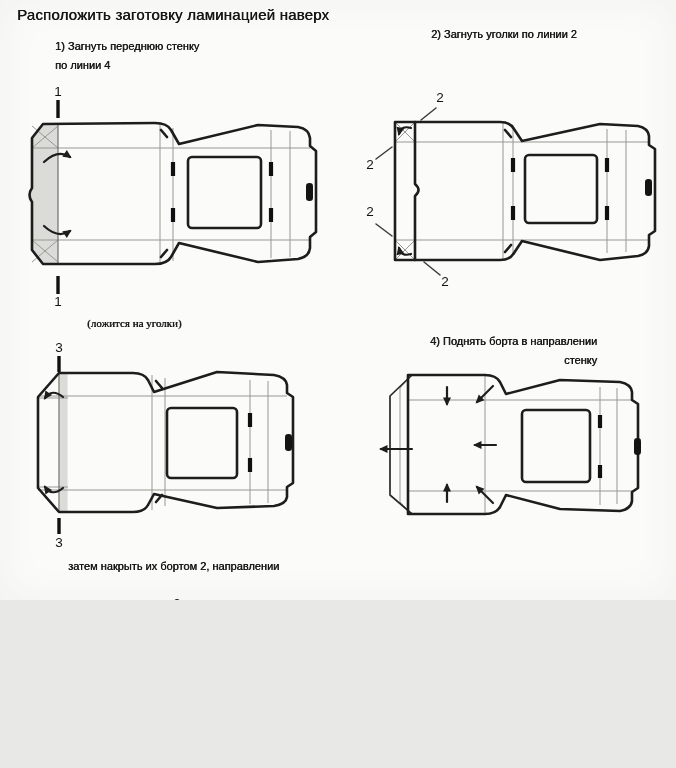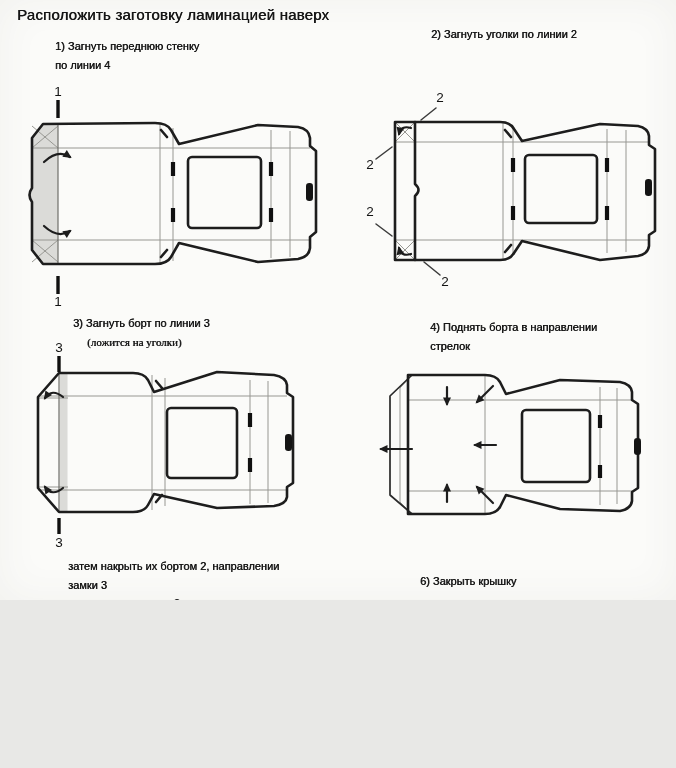--- a/index.html
+++ b/index.html
@@ -14,21 +14,21 @@
     letter-spacing:.2px;text-shadow:.4px 0 0 currentColor;
   }
   .caption{
     position:absolute;font-size:11px;line-height:19px;
     text-shadow:.4px 0 0 currentColor;white-space:nowrap;
   }
   .c1{left:55px;top:37px;}
   .c2{left:431px;top:25px;}
   .c3{left:73px;top:314px;}
   .c3 .l2{padding-left:14px;font-family:Liberation Serif, serif;}
-  .c4{left:430px;top:318px;}
+  .c4{left:430px;top:332px;text-align:right;}
   .c5{left:68px;top:557px;}
   .c6{left:420px;top:572px;}
   svg{position:absolute;overflow:visible;}
   .d1{left:18px;top:86px;}
   .d2{left:360px;top:88px;}
   .d3{left:18px;top:340px;}
   .d4{left:368px;top:352px;}
   .d5{left:25px;top:596px;}
   .d6{left:355px;top:598px;}
   .ink{stroke:#1d1d1d;stroke-width:2.6;fill:none;stroke-linejoin:round;stroke-linecap:round;}
@@ -51,33 +51,28 @@
   <div class="title">Расположить заготовку ламинацией наверх</div>
 
   <div class="caption c1">
     <div>1) Загнуть переднюю стенку</div>
     <div>по линии 4</div>
   </div>
   <div class="caption c2">
     <div>2) Загнуть уголки по линии 2</div>
   </div>
   <div class="caption c3">
-    <div>3) Загнуть борт по линии 3</div>
     <div class="l2">(ложится на уголки)</div>
   </div>
   <div class="caption c4">
     <div>4) Поднять борта в направлении</div>
-    <div>стрелок</div>
+    <div>стенку</div>
   </div>
   <div class="caption c5">
     <div>затем накрыть их бортом 2, направлении</div>
-    <div>замки 3</div>
-  </div>
-  <div class="caption c6">
-    <div>6) Закрыть крышку</div>
   </div>
 
   <svg class="d1" width="320" height="222" viewBox="0 0 320 222">
     <defs>
       <marker id="ah1" markerUnits="userSpaceOnUse" markerWidth="12" markerHeight="12" refX="8" refY="5.5" orient="auto">
         <path d="M1.5,1.5 L10,5.5 L1.5,9.5 Z" fill="#1d1d1d"></path>
       </marker>
     </defs>
     <path class="shade" d="M25,38 L40,38 L40,178 L25,178 L14,164 L14,116 Q9,109 14,102 L14,52 Z"></path>
     <g class="crease">

